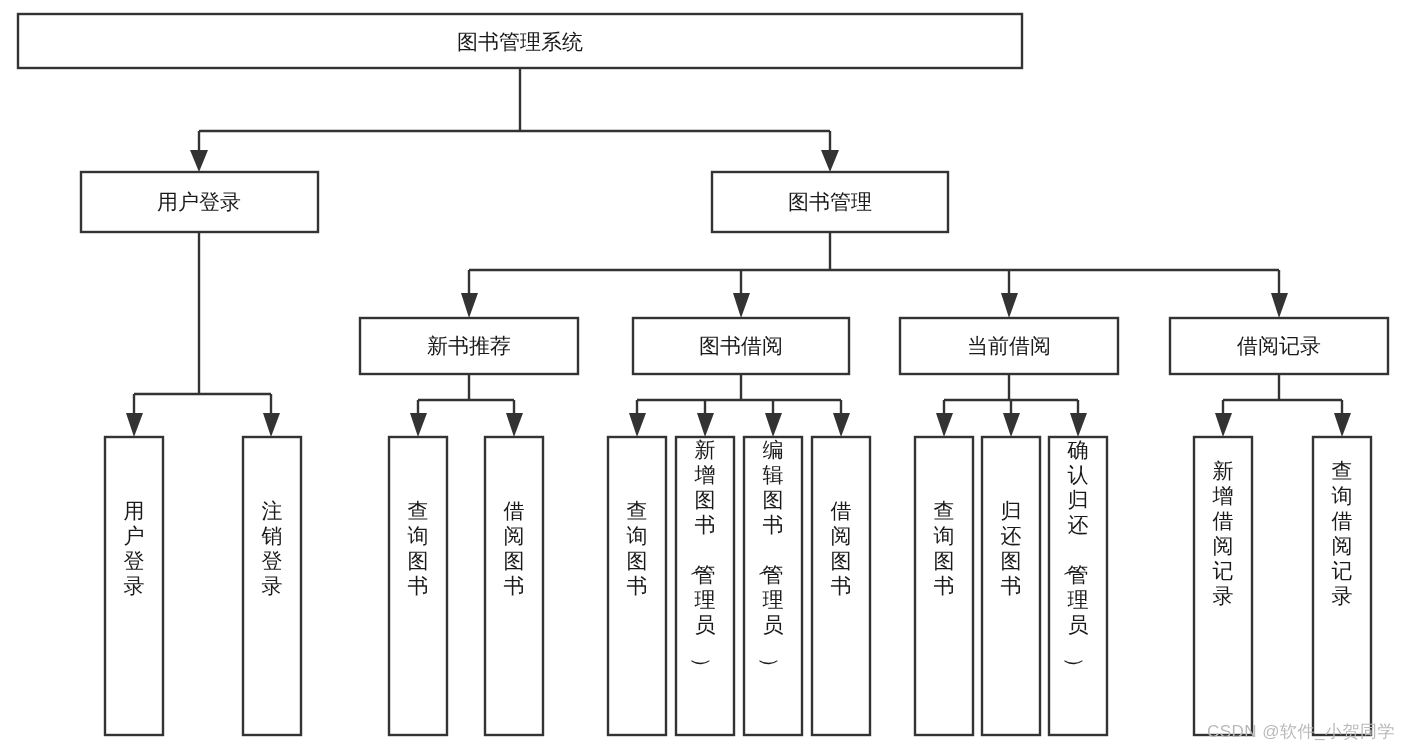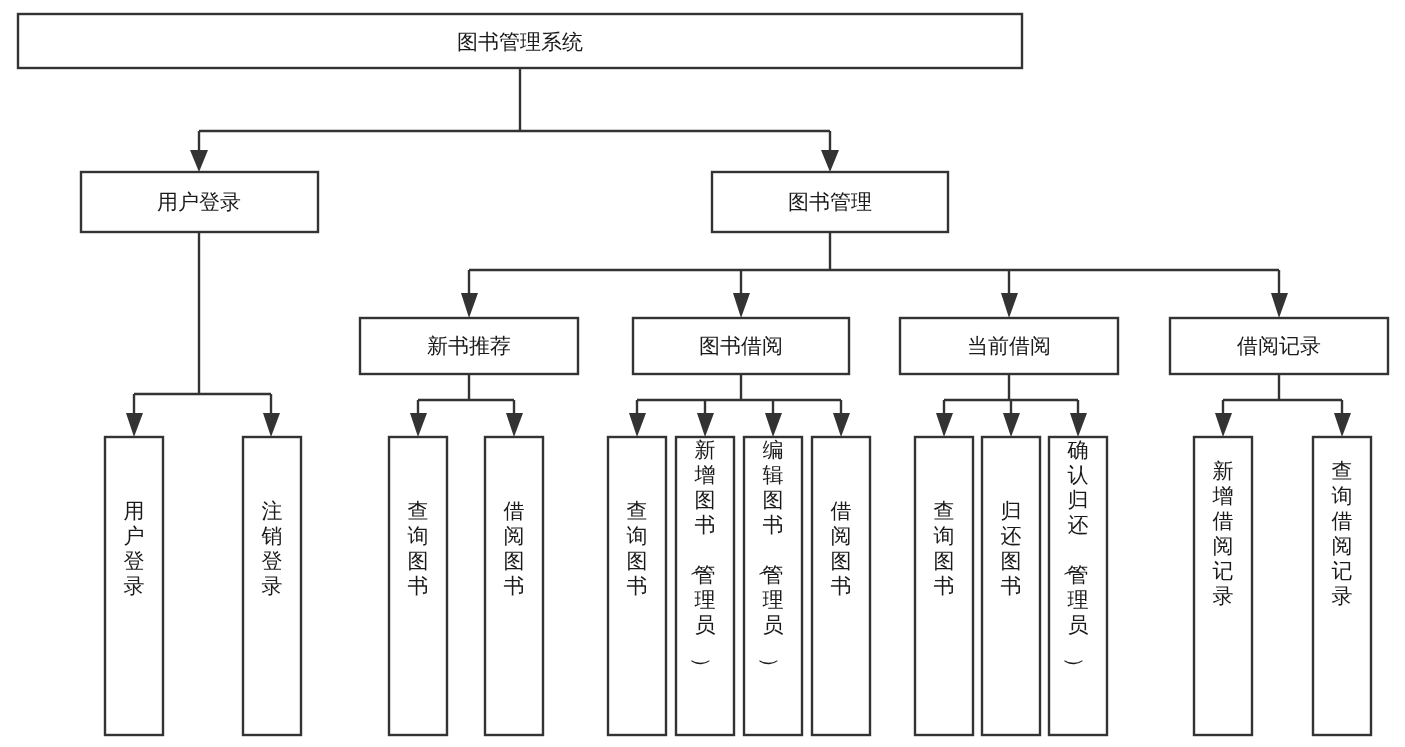--- a/index.html
+++ b/index.html
@@ -217,13 +217,14 @@
     <rect class="node-rect" x="1194" y="437" width="58" height="298"></rect>
     <text class="node-label-vert" x="1223" y="478"><tspan x="1223" y="478">新</tspan><tspan x="1223" y="503">增</tspan><tspan x="1223" y="528">借</tspan><tspan x="1223" y="553">阅</tspan><tspan x="1223" y="578">记</tspan><tspan x="1223" y="603">录</tspan></text>
   </g>
   <g>
     <rect class="node-rect" x="1313" y="437" width="58" height="298"></rect>
     <text class="node-label-vert" x="1342" y="478"><tspan x="1342" y="478">查</tspan><tspan x="1342" y="503">询</tspan><tspan x="1342" y="528">借</tspan><tspan x="1342" y="553">阅</tspan><tspan x="1342" y="578">记</tspan><tspan x="1342" y="603">录</tspan></text>
   </g>
 
 </svg>
 
+<div class="watermark">CSDN @软件_小贺同学</div>
 </div>
 
 </body></html>

